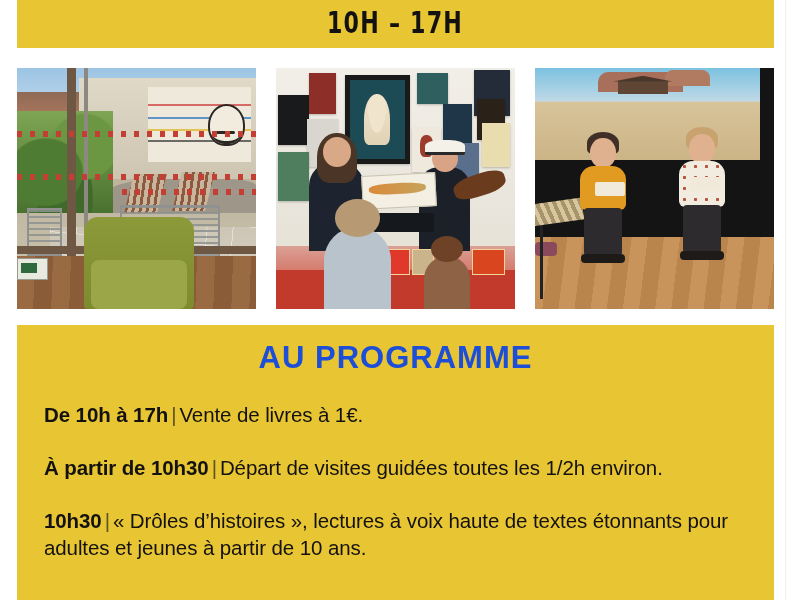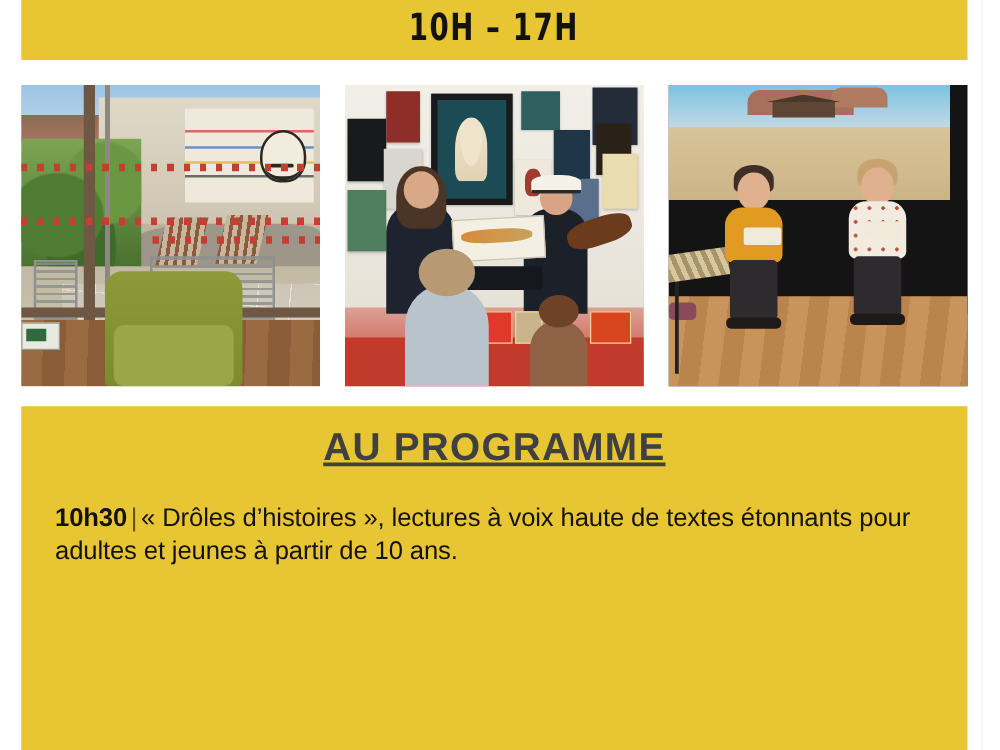--- a/index.html
+++ b/index.html
@@ -425,22 +425,21 @@
     letter-spacing: -0.2px;
     white-space: nowrap;
   }
 
   .prog-title {
     text-align: center;
     margin-top: 15px;
     font-size: 31px;
     font-weight: 700;
     letter-spacing: 1px;
-    color: #404040;
-    text-decoration: underline;
+    color: #1d4ed8;
   }
 
   .prog-list {
     margin-top: 26px;
     padding: 0 27px;
   }
   .prog-item {
     font-size: 20.5px;
     color: #141210;
     line-height: 1.28;
@@ -564,21 +563,27 @@
 
   </div>
 
   <div class="programme">
 
 
     <div class="prog-title">AU PROGRAMME</div>
 
     <div class="prog-list">
 
-
+      <div class="prog-item">
+        <b>De 10h à 17h</b><span class="sep">|</span><span>Vente de livres à 1€.</span>
+      </div>
+
+      <div class="prog-item">
+        <b>À partir de 10h30</b><span class="sep">|</span><span>Départ de visites guidées toutes les 1/2h environ.</span>
+      </div>
 
       <div class="prog-item">
         <b>10h30</b><span class="sep">|</span><span>« Drôles d’histoires », lectures à voix haute de textes étonnants pour adultes et jeunes à partir de 10 ans.</span>
       </div>
 
     </div>
   </div>
 
 </div>
 

